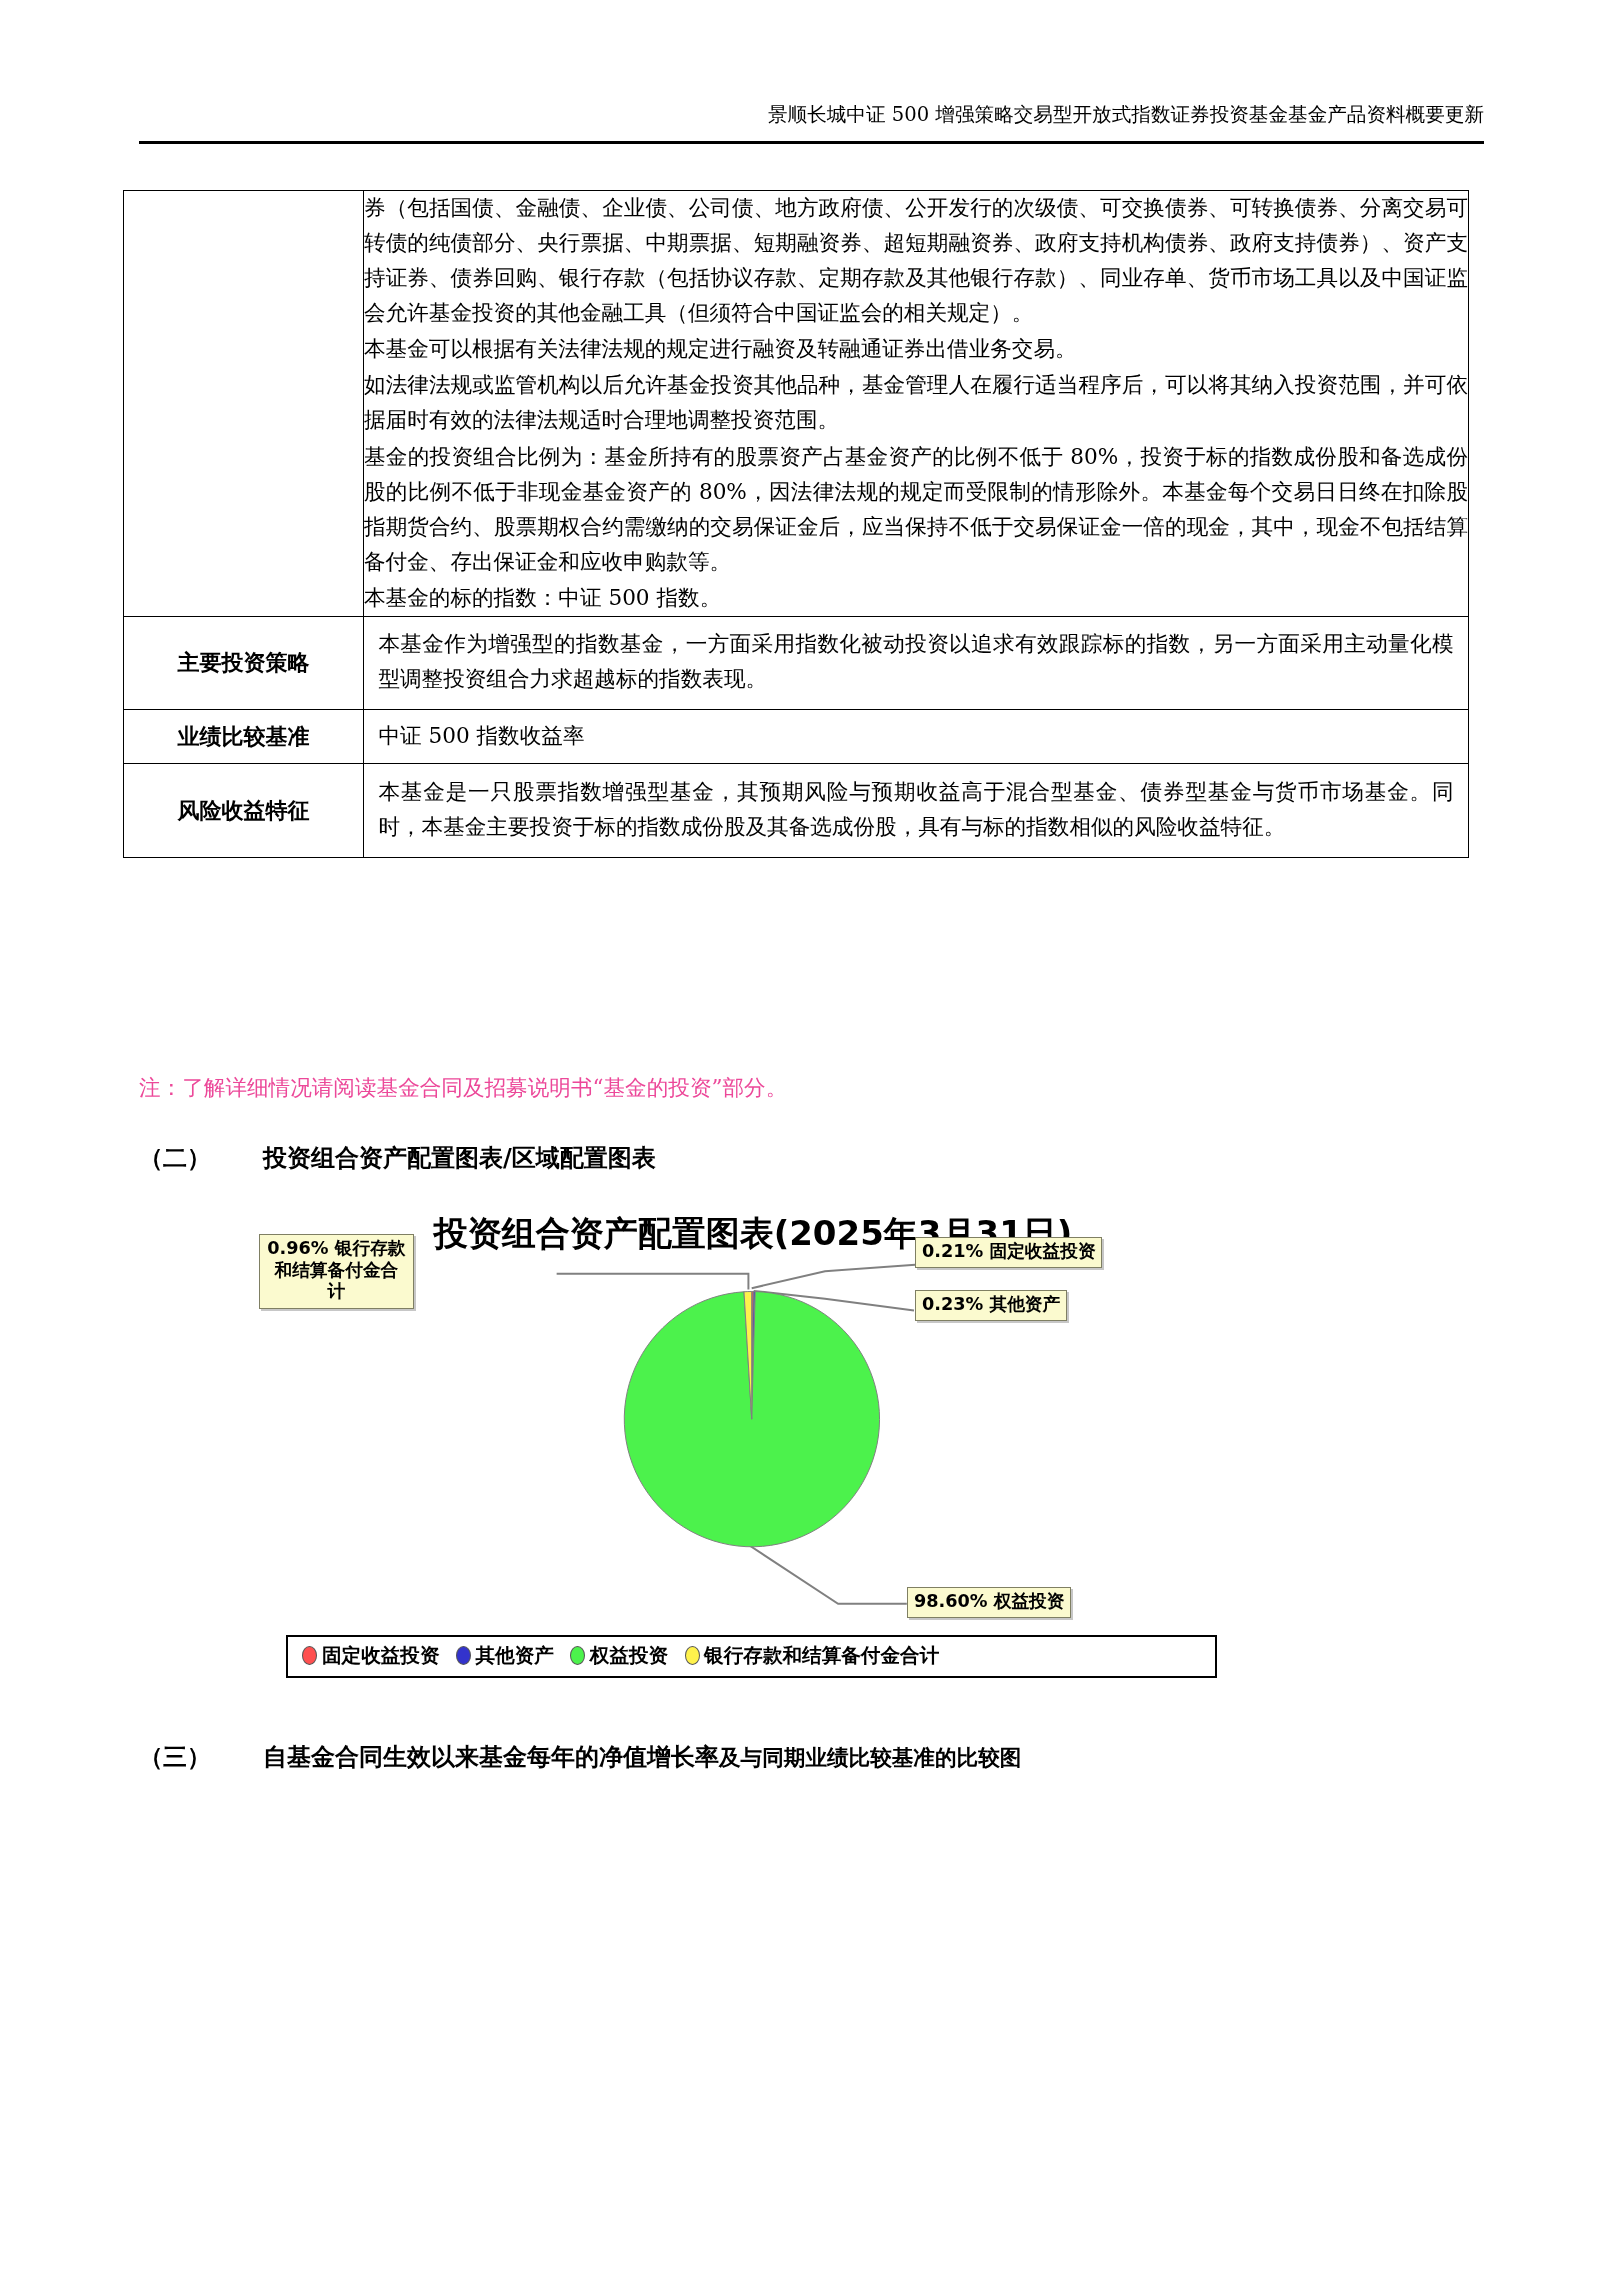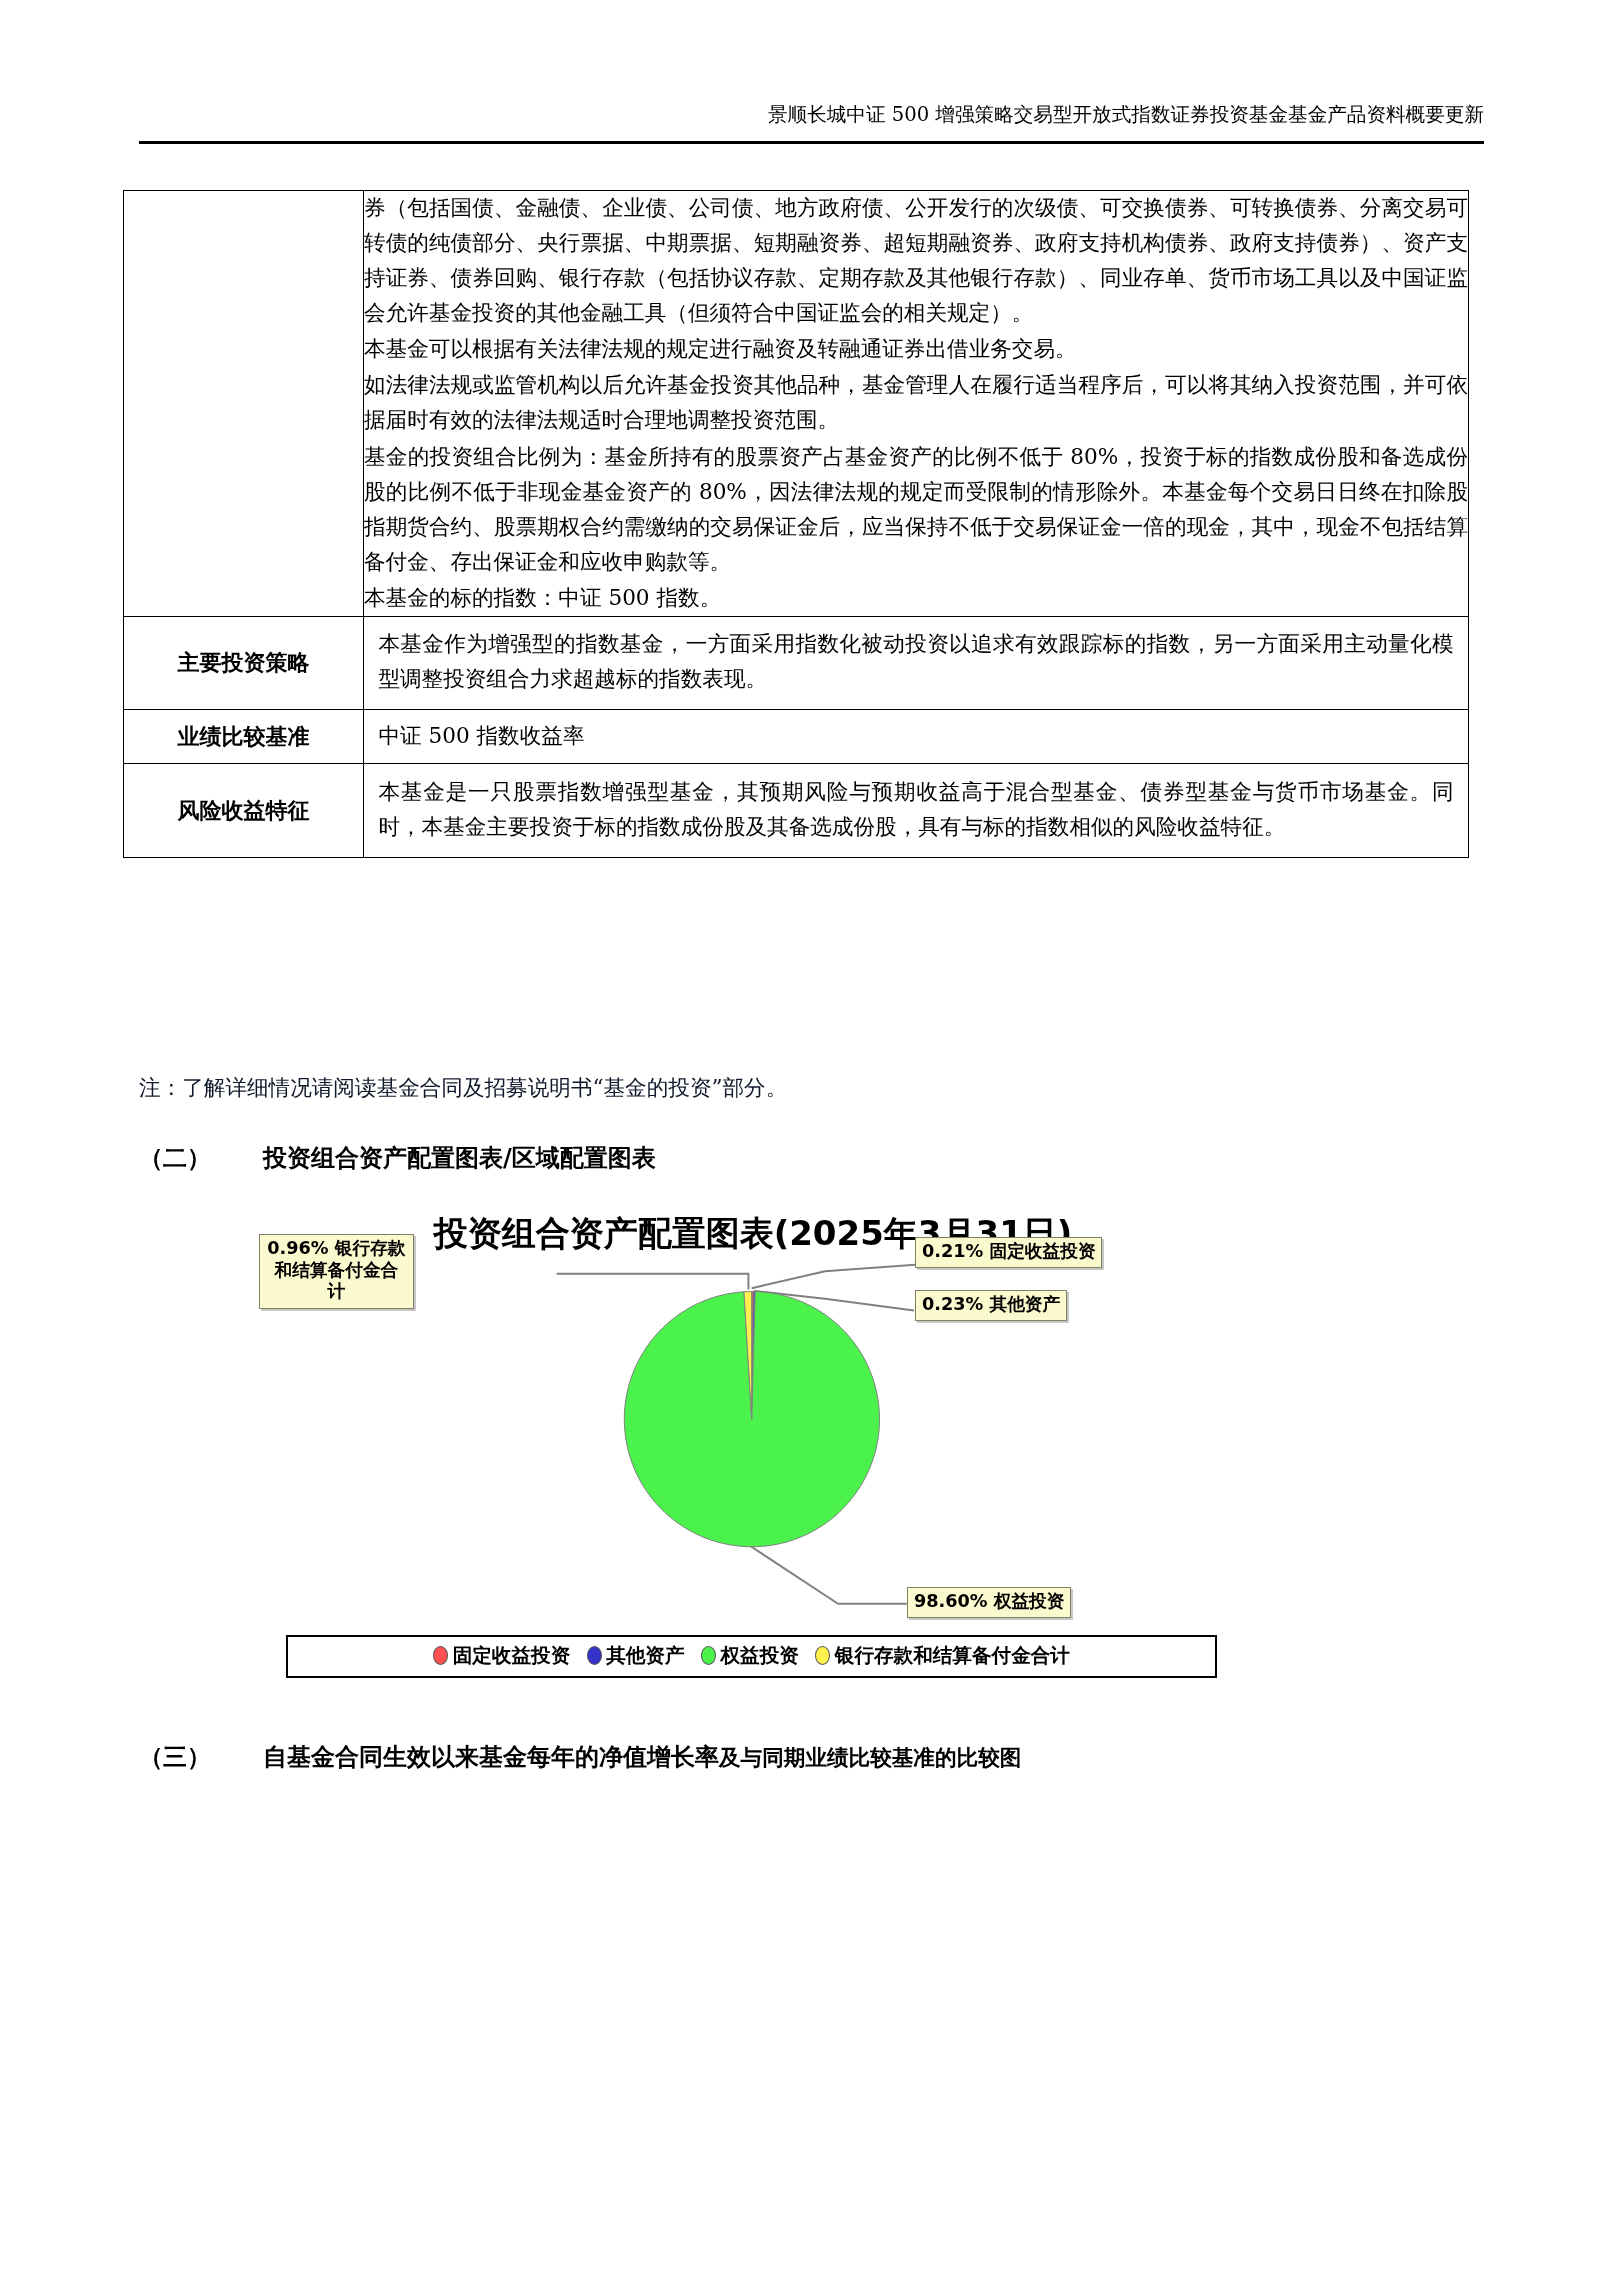--- a/index.html
+++ b/index.html
@@ -84,21 +84,21 @@
   .body-cell.single {
     padding: 9.2px 14.4px;
   }
 
   
   .note {
     position: absolute;
     left: 139px;
     top: 1073px;
     font-size: 21.6px;
-    color: #0f172a;
+    color: #ec4899;
   }
 
   
   .section-head {
     position: absolute;
     font-family: "DejaVu Sans", sans-serif;
     font-weight: bold;
     font-size: 24px;
     color: #000;
     white-space: nowrap;
@@ -166,21 +166,20 @@
 
   .legend {
     position: absolute;
     left: 37px;
     top: 424px;
     width: 931px;
     box-sizing: border-box;
     border: 2px solid #000;
     background: #fff;
     padding: 5.2px 7.9px 6.5px 7.9px;
-    text-align: center;
     white-space: nowrap;
   }
   .legend-item {
     display: inline-block;
     margin: 0 6.5px;
     font-family: "DejaVu Sans", sans-serif;
     font-weight: bold;
     font-size: 19.6px;
     color: #000;
     vertical-align: middle;

